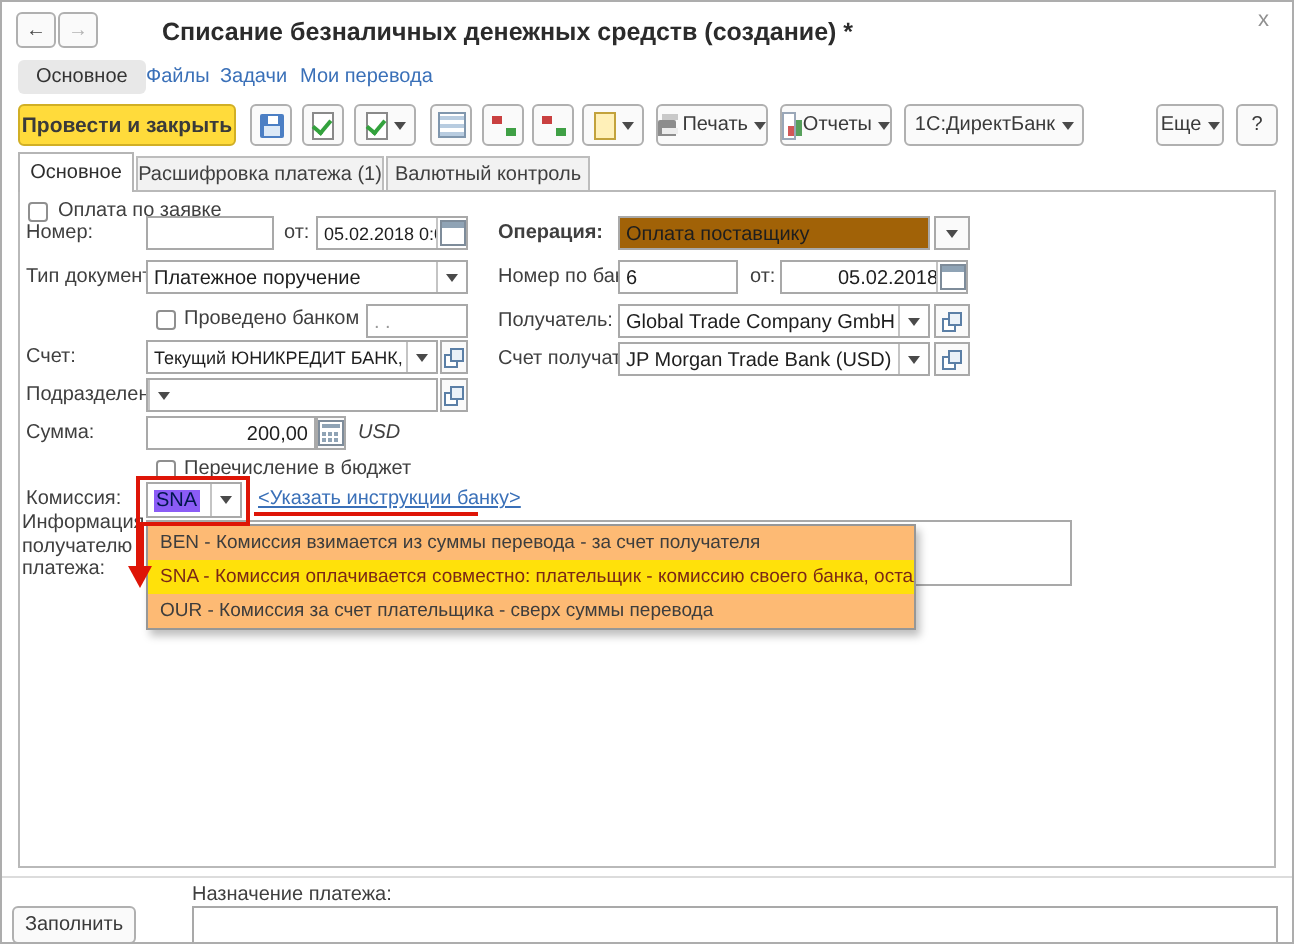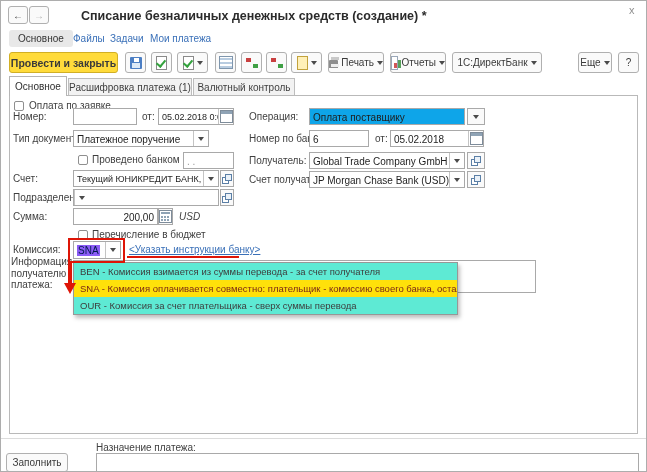--- a/index.html
+++ b/index.html
@@ -14,21 +14,21 @@
   .fld{border:1px solid #a9a9a9;background:#fff;height:17px;line-height:15px;padding:1px 3px;white-space:nowrap;overflow:hidden;color:#1e1e1e;}
   .combo{display:flex;align-items:stretch;border:1px solid #a9a9a9;background:#fff;height:17px;}
   .combo .txt{flex:1;line-height:15px;padding:1px 3px;white-space:nowrap;overflow:hidden;color:#1e1e1e;}
   .seg{width:14px;border-left:1px solid #c4c4c4;display:flex;align-items:center;justify-content:center;background:#fff;}
   .car{width:0;height:0;border-left:3px solid transparent;border-right:3px solid transparent;border-top:4px solid #4a4a4a;}
   .sqbtn{border:1px solid #a9a9a9;background:#fafafa;display:flex;align-items:center;justify-content:center;}
   .cb{width:10px;height:10px;border:1px solid #8f8f8f;border-radius:2px;background:#fff;}
   .tabs-active{background:#fff;border:1px solid #b5b5b5;border-bottom:none;z-index:3;display:flex;align-items:center;justify-content:center;color:#2e2e2e;}
   .tabs-idle{background:#f2f2f2;border:1px solid #bdbdbd;display:flex;align-items:center;justify-content:center;color:#3f3f3f;}
   .content-box{border:1px solid #b9b9b9;background:#fff;}
-  .dd{border:1px solid #979797;background:#5eead4;box-shadow:2px 3px 4px rgba(0,0,0,.25);z-index:5;}
+  .dd{border:1px solid #979797;background:#fdba74;box-shadow:2px 3px 4px rgba(0,0,0,.25);z-index:5;}
   .dd-item{height:17px;line-height:17px;padding:0 6px;white-space:nowrap;overflow:hidden;color:#3d3d3d;font-size:9.5px;}
   .dd-item.sel{background:#ffe10a;color:#7a2817;}
   .sel-text{background:#8b5cf6;color:#00174d;padding:0 1px;}
   .red{background:#de1507;}
   .red-box{border:2px solid #de1507;z-index:6;}
   .arrow-head{width:0;height:0;border-left:6px solid transparent;border-right:6px solid transparent;border-top:11px solid #de1507;z-index:7;}
   .link{color:#3a70b8;text-decoration:underline;white-space:nowrap;cursor:pointer;}
   
   .i-floppy{width:12px;height:12px;background:#4c7fc4;border-radius:1px;position:relative;}
   .i-floppy::before{content:"";position:absolute;left:2px;top:6px;width:8px;height:5px;background:#dce9f7;}
@@ -68,21 +68,21 @@
       <span style="color:#b3b3b3;">→</span>
     </div>
   <div class="ab" style="left:80px;top:8px;font-size:12.5px;font-weight:bold;color:#2b2b2b;white-space:nowrap;">Списание безналичных денежных средств (создание) *</div>
   <div class="ab" style="left:628px;top:3px;font-size:11px;color:#909090;cursor:pointer;">x</div>
 
   <div class="ab chip" style="left:8px;top:29px;height:17px;">
       <span>Основное</span>
     </div>
   <div class="ab navlink" style="left:72px;top:32px;">Файлы</div>
   <div class="ab navlink" style="left:109px;top:32px;">Задачи</div>
-  <div class="ab navlink" style="left:149px;top:32px;">Мои платежа</div>
+  <div class="ab navlink" style="left:149px;top:32px;">Мои перевода</div>
 
   <div class="ab btn btn-yellow" style="left:8px;top:51px;width:109px;height:21px;font-size:10.5px;">
       <span>Провести и закрыть</span>
     </div>
   <div class="ab btn" style="left:124px;top:51px;width:21px;height:21px;">
       <span class="i-floppy"></span>
     </div>
   <div class="ab btn" style="left:150px;top:51px;width:21px;height:21px;">
       <span class="i-doc g"></span>
     </div>
@@ -143,38 +143,38 @@
   <div class="ab lbl" style="left:12px;top:110px;">Номер:</div>
   <div class="ab fld" style="left:72px;top:107px;width:64px;"></div>
   <div class="ab lbl" style="left:141px;top:110px;">от:</div>
   <div class="ab combo" style="left:157px;top:107px;width:76px;">
     <span class="txt" style="font-size:9px;">05.02.2018 0:00:00</span>
     <span class="seg">
         <span class="i-cal"></span>
       </span>
   </div>
 
-  <div class="ab lbl" style="left:248px;top:110px;">Операция:</div>
-  <div class="ab fld" style="left:308px;top:107px;width:156px;background:#0ea5e9;">Оплата поставщику</div>
+  <div class="ab lbl" style="left:248px;top:110px;font-weight:bold;">Операция:</div>
+  <div class="ab fld" style="left:308px;top:107px;width:156px;background:#a16207;">Оплата поставщику</div>
   <div class="ab sqbtn" style="left:466px;top:107px;width:18px;height:17px;">
       <span class="car"></span>
     </div>
 
   <div class="ab lbl" style="left:12px;top:132px;">Тип документа:</div>
-  <div class="ab combo" style="left:72px;top:129px;width:136px;">
+  <div class="ab combo" style="left:72px;top:129px;width:161px;">
     <span class="txt">Платежное поручение</span>
     <span class="seg">
         <span class="car"></span>
       </span>
   </div>
 
   <div class="ab lbl" style="left:248px;top:132px;">Номер по банку:</div>
   <div class="ab fld" style="left:308px;top:129px;width:60px;">6</div>
   <div class="ab lbl" style="left:374px;top:132px;">от:</div>
-  <div class="ab combo" style="left:389px;top:129px;width:94px;">
+  <div class="ab combo" style="left:389px;top:129px;width:94px;padding-left:25px;">
     <span class="txt">05.02.2018</span>
     <span class="seg">
         <span class="i-cal"></span>
       </span>
   </div>
 
   <div class="ab cb" style="left:77px;top:154px;"></div>
   <div class="ab lbl" style="left:91px;top:153px;">Проведено банком</div>
   <div class="ab fld" style="left:182px;top:151px;width:51px;color:#9a9a9a;">. .</div>
 
@@ -195,21 +195,21 @@
     <span class="seg">
         <span class="car"></span>
       </span>
   </div>
   <div class="ab sqbtn" style="left:219px;top:169px;width:14px;height:17px;">
       <span class="i-open"></span>
     </div>
 
   <div class="ab lbl" style="left:248px;top:173px;">Счет получателя:</div>
   <div class="ab combo" style="left:308px;top:170px;width:156px;">
-    <span class="txt">JP Morgan Chase Bank (USD)</span>
+    <span class="txt">JP Morgan Trade Bank (USD)</span>
     <span class="seg">
         <span class="car"></span>
       </span>
   </div>
   <div class="ab sqbtn" style="left:466px;top:170px;width:18px;height:17px;">
       <span class="i-open"></span>
     </div>
 
   <div class="ab lbl" style="left:12px;top:191px;">Подразделение:</div>
   <div class="ab combo" style="left:72px;top:188px;width:146px;">

